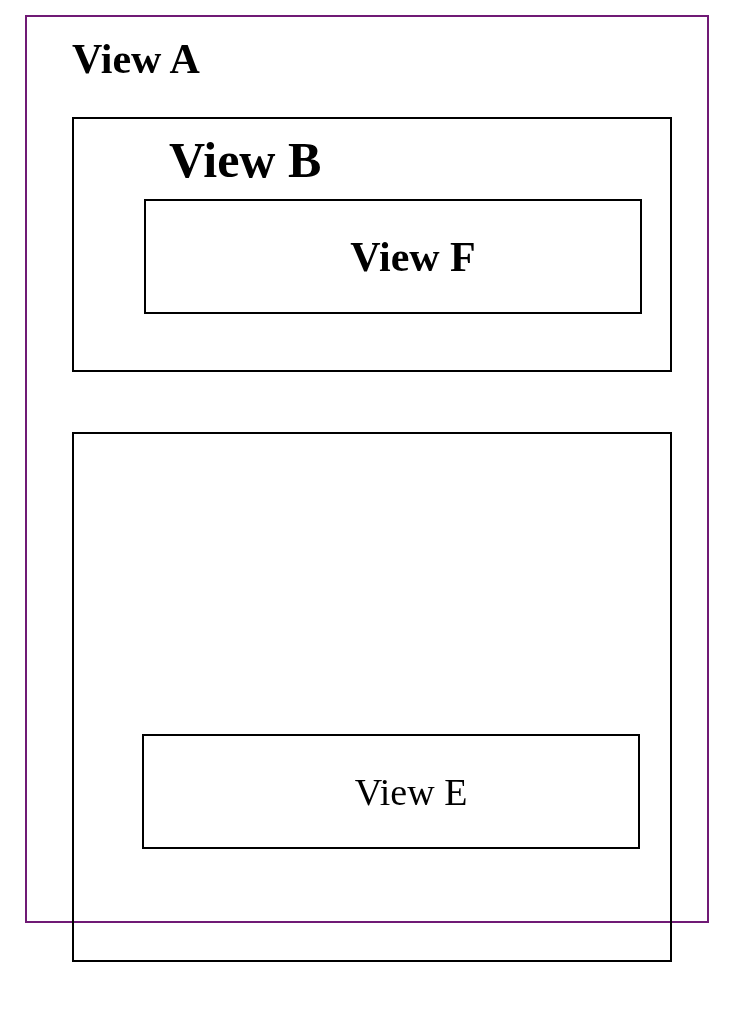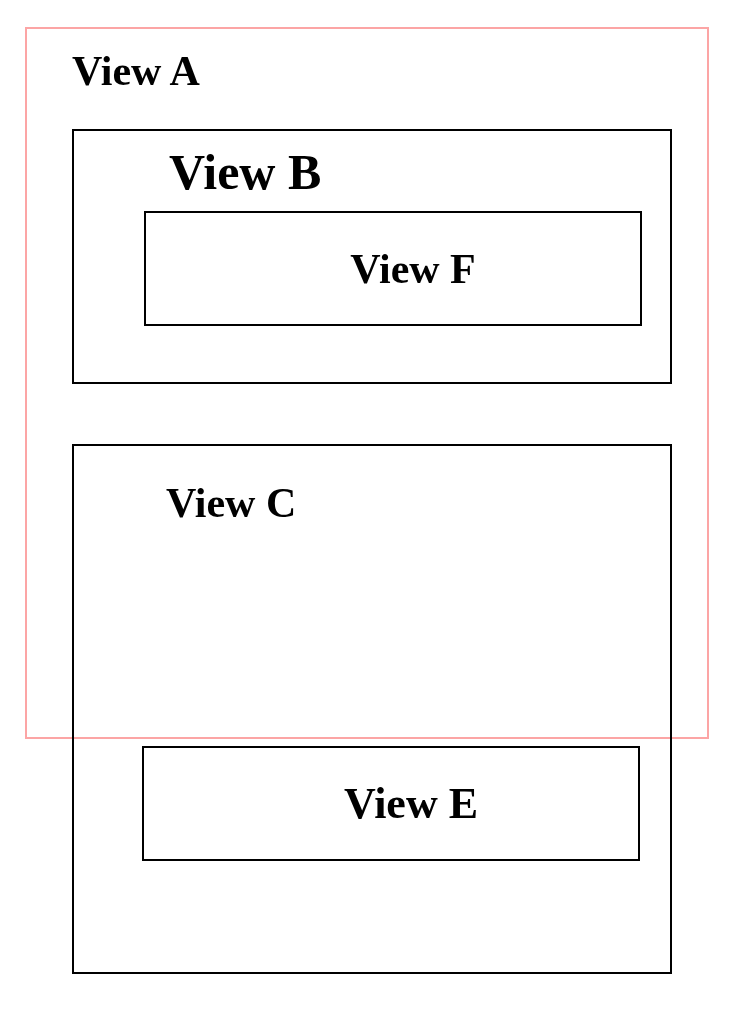--- a/index.html
+++ b/index.html
@@ -11,24 +11,24 @@
       width: 734px;
       height: 1032px;
       background: #fff;
       font-family: "Times New Roman", Times, serif;
       color: #000;
       position: relative;
     }
     .view-a {
       position: absolute;
       left: 25px;
-      top: 27px;
+      top: 15px;
       width: 684px;
-      height: 712px;
-      border: 2px solid #fca5a5;
+      height: 908px;
+      border: 2px solid #701a75;
     }
     .view-a-label {
       position: absolute;
       left: 45px;
       top: 18px;
       font-size: 42px;
       font-weight: bold;
     }
     .view-b {
       position: absolute;
@@ -97,37 +97,36 @@
       left: 68px;
       top: 300px;
       width: 498px;
       height: 115px;
       border: 2px solid #000;
       display: flex;
       align-items: center;
       justify-content: center;
     }
     .view-e-label {
-      font-size: 44px;
-      font-weight: bold;
+      font-size: 38px;
+      font-weight: normal;
       margin-left: 40px;
     }
   </style>
 </head>
 <body>
 
 <div class="view-a">
   <div class="view-a-label">View A</div>
 
   <div class="view-b">
     <div class="view-b-label">View B</div>
     <div class="view-f">
       <div class="view-f-label">View F</div>
     </div>
   </div>
 
   <div class="view-c">
-    <div class="view-c-label">View C</div>
     <div class="view-e">
       <div class="view-e-label">View E</div>
     </div>
   </div>
 </div>
 
 </body></html>

